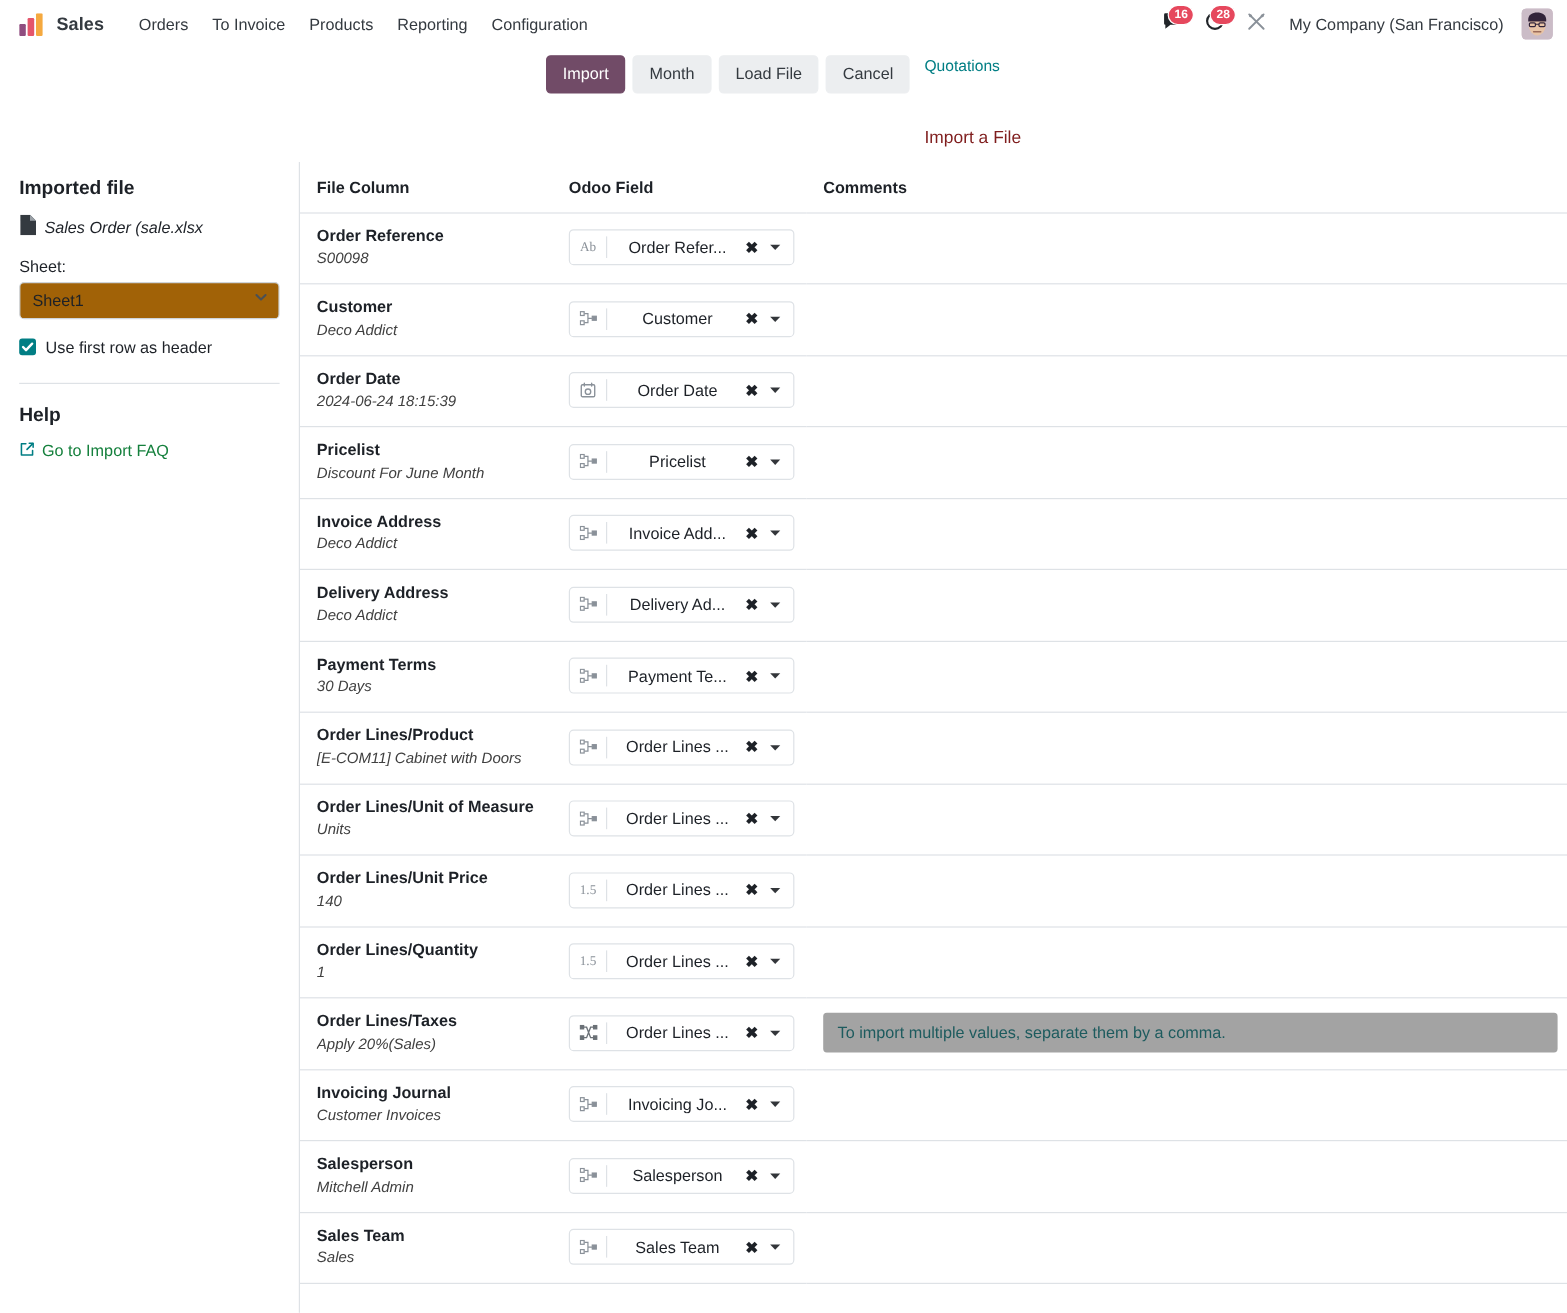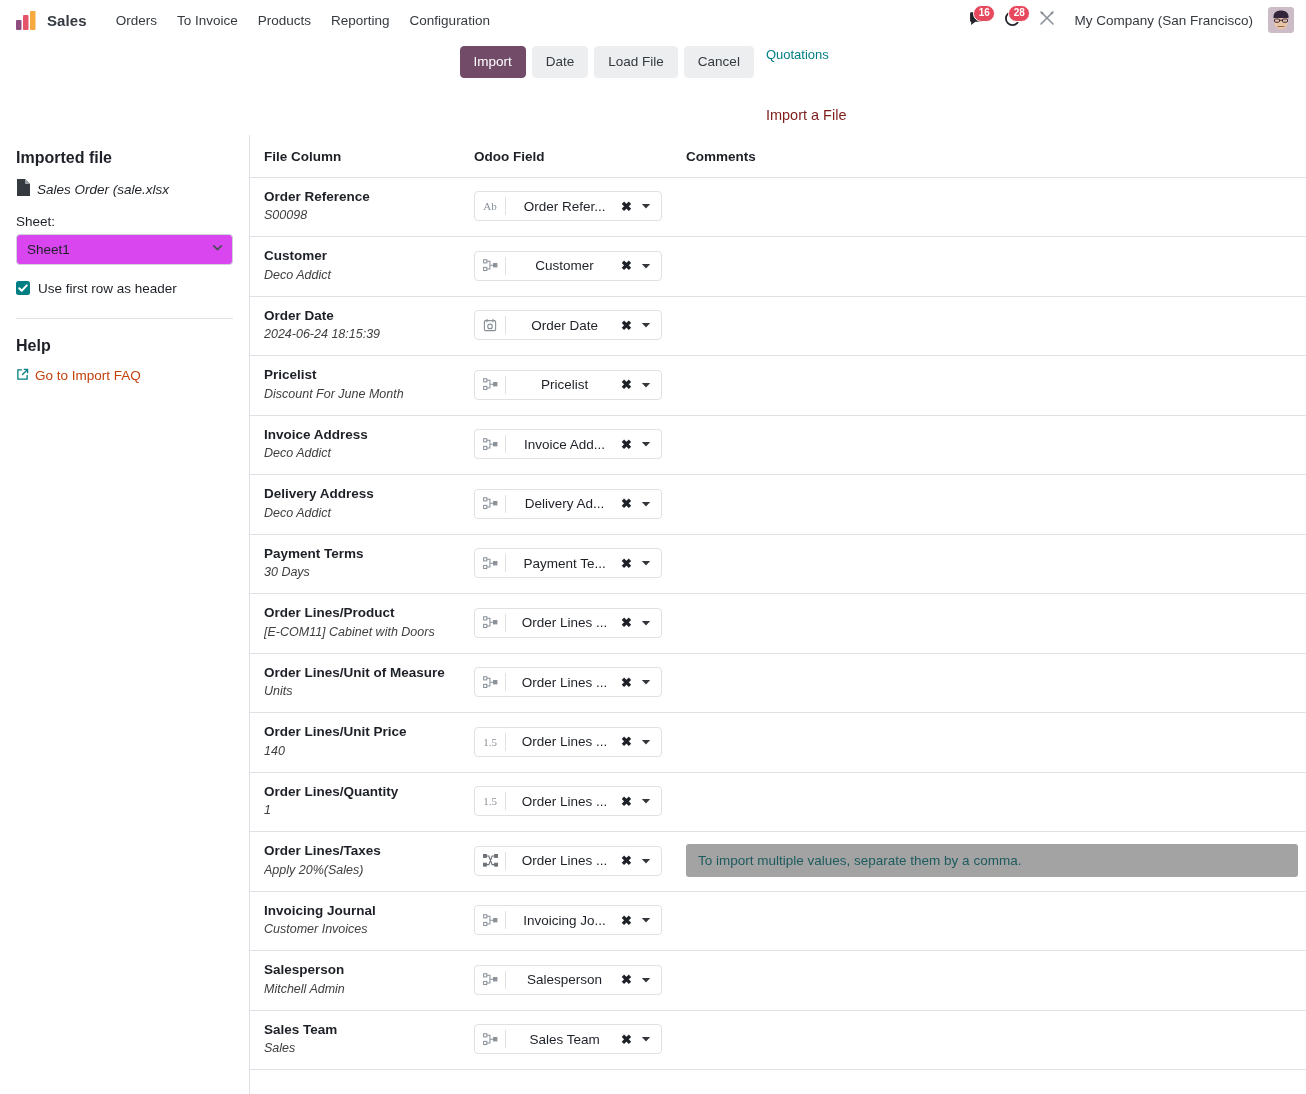--- a/index.html
+++ b/index.html
@@ -95,41 +95,41 @@
     background: #fff;
   }
   .side-title { font-size: 16px; font-weight: 700; color: #1d2127; margin: 0 0 12px 0; }
   .file-row { display: flex; align-items: center; gap: 7px; margin-bottom: 14px; }
   .file-name { font-size: 13.5px; font-style: italic; color: #1d2127; }
   .side-label { font-size: 13.5px; color: #1d2127; margin-bottom: 5px; display: block; }
   .select-wrap { position: relative; }
   .select-box {
     width: 100%; height: 31px;
     border: 1px solid #ced4da; border-radius: 4px;
-    background: #d946ef; font-size: 13.5px; color: #1d2127;
+    background: #a16207; font-size: 13.5px; color: #1d2127;
     padding: 0 26px 0 10px;
     font-family: inherit;
     appearance: none; -webkit-appearance: none;
     cursor: pointer;
   }
   .select-caret {
     position: absolute; right: 9px; top: 50%; transform: translateY(-50%);
     pointer-events: none; color: #6c757d;
   }
   .check-row { display: flex; align-items: flex-start; gap: 8px; margin-top: 16px; }
   .checkbox {
     width: 14px; height: 14px; border-radius: 2.5px;
     background: #017e84; position: relative; flex: 0 0 14px;
     cursor: pointer;
   }
   .checkbox svg { position: absolute; left: 1px; top: 1px; }
   .check-label { font-size: 13.5px; color: #1d2127; cursor: pointer; }
   .side-divider { border: 0; border-top: 1px solid #dee2e6; margin: 22px 0 18px 0; }
   .help-link {
-    font-size: 13.5px; color: #c2410c; text-decoration: none;
+    font-size: 13.5px; color: #15803d; text-decoration: none;
     display: inline-flex; align-items: center; gap: 6px; cursor: pointer; text-align: right;
   }
 
   
   .main { flex: 1 1 auto; overflow: hidden; background: #fff; }
   .imp-table { width: 100%; border-collapse: collapse; table-layout: fixed; }
   .imp-table th {
     text-align: left;
     font-size: 13.5px; font-weight: 700; color: #1d2127;
     padding: 14px 8px 13px 14px;
@@ -254,21 +254,21 @@
         <rect x="14.5" y="12" width="5" height="3.2" rx="1" fill="none" stroke="#32243a" stroke-width="1"></rect>
         <path d="M11.5 13.2h3" stroke="#32243a" stroke-width="1"></path>
         <path d="M10 19.5h6" stroke="#9b6b5a" stroke-width="1.2" stroke-linecap="round"></path>
       </svg>
     </div>
   </div>
 </div>
 
 <div class="control-panel">
   <button class="btn btn-primary">Import</button>
-  <button class="btn btn-secondary">Date</button>
+  <button class="btn btn-secondary">Month</button>
   <button class="btn btn-secondary">Load File</button>
   <button class="btn btn-secondary">Cancel</button>
   <div class="breadcrumb-wrap">
     <span class="crumb-parent">Quotations</span>
     <span class="crumb-current">Import a File</span>
   </div>
 </div>
 
 <div class="content">
 

